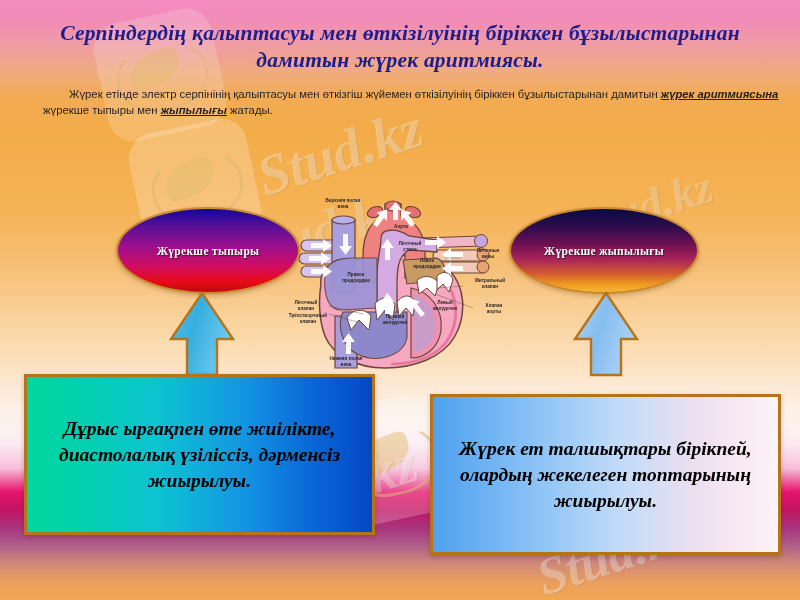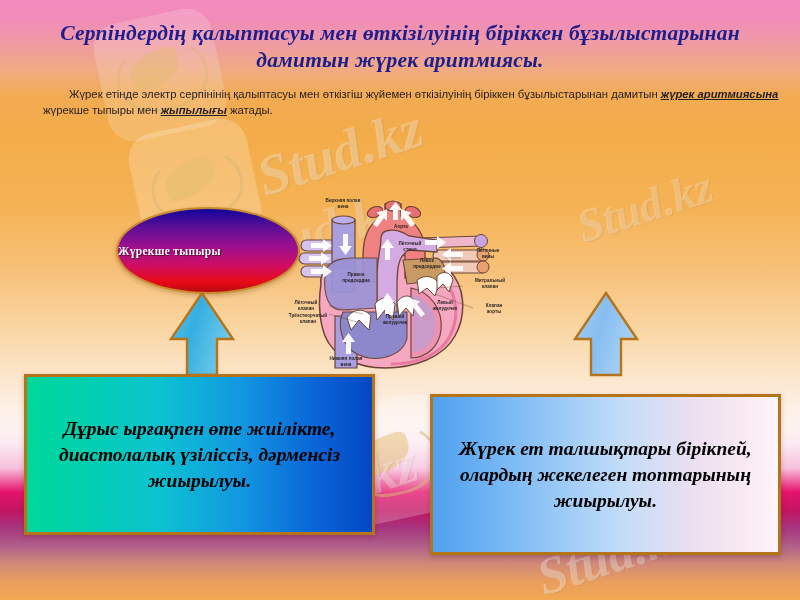--- a/index.html
+++ b/index.html
@@ -118,21 +118,21 @@
     text-decoration: underline;
   }
 
   
   .oval {
     position: absolute;
     border-radius: 50%;
     border: 2px solid #c98b2e;
     display: flex;
     align-items: center;
-    justify-content: flex-start;
+    justify-content: center;
     box-shadow: 0 2px 4px rgba(80,40,10,0.25);
   }
   .oval span {
     font-family: "Liberation Serif", serif;
     font-weight: bold;
     font-size: 11.5px;
     color: #ffffff;
     text-shadow: 1px 1px 1px rgba(0,0,0,.55);
     letter-spacing: .3px;
   }
@@ -339,20 +339,23 @@
         <div class="hlabel" style="left: 0px; top: 117px; width: 46px;">Трёхстворчатый
 клапан</div>
         <div class="hlabel" style="left: 32px; top: 160px; width: 58px;">Нижняя полая
 вена</div>
       </div>
   </div>
 
   <div class="oval" id="oval-left">
     <span>Жүрекше тыпыры</span>
   </div>
+  <div class="oval" id="oval-right">
+    <span>Жүрекше жыпылығы</span>
+  </div>
 
   <div class="arrow" id="arrow-left">
     <svg width="70" height="86" viewBox="0 0 70 86">
       <defs>
         <linearGradient id="gl" x1="0" y1="0" x2="1" y2="0.4">
           <stop offset="0%" stop-color="#5bc6ea"></stop>
           <stop offset="45%" stop-color="#35aee0"></stop>
           <stop offset="100%" stop-color="#6ec9ec"></stop>
         </linearGradient>
       </defs>

